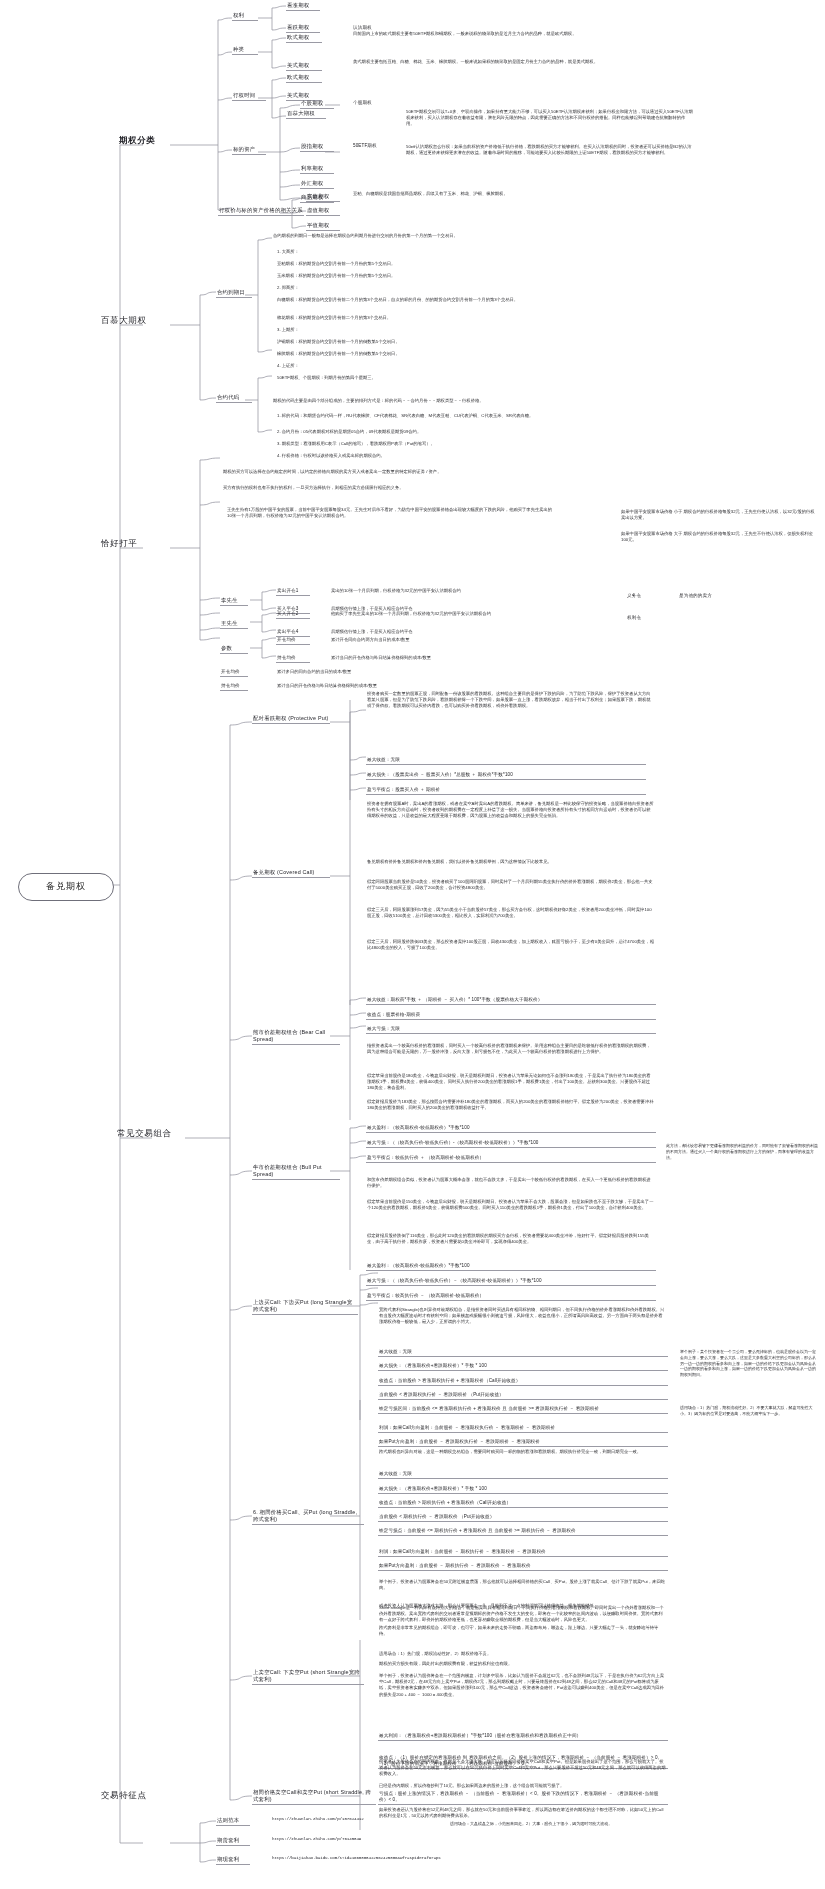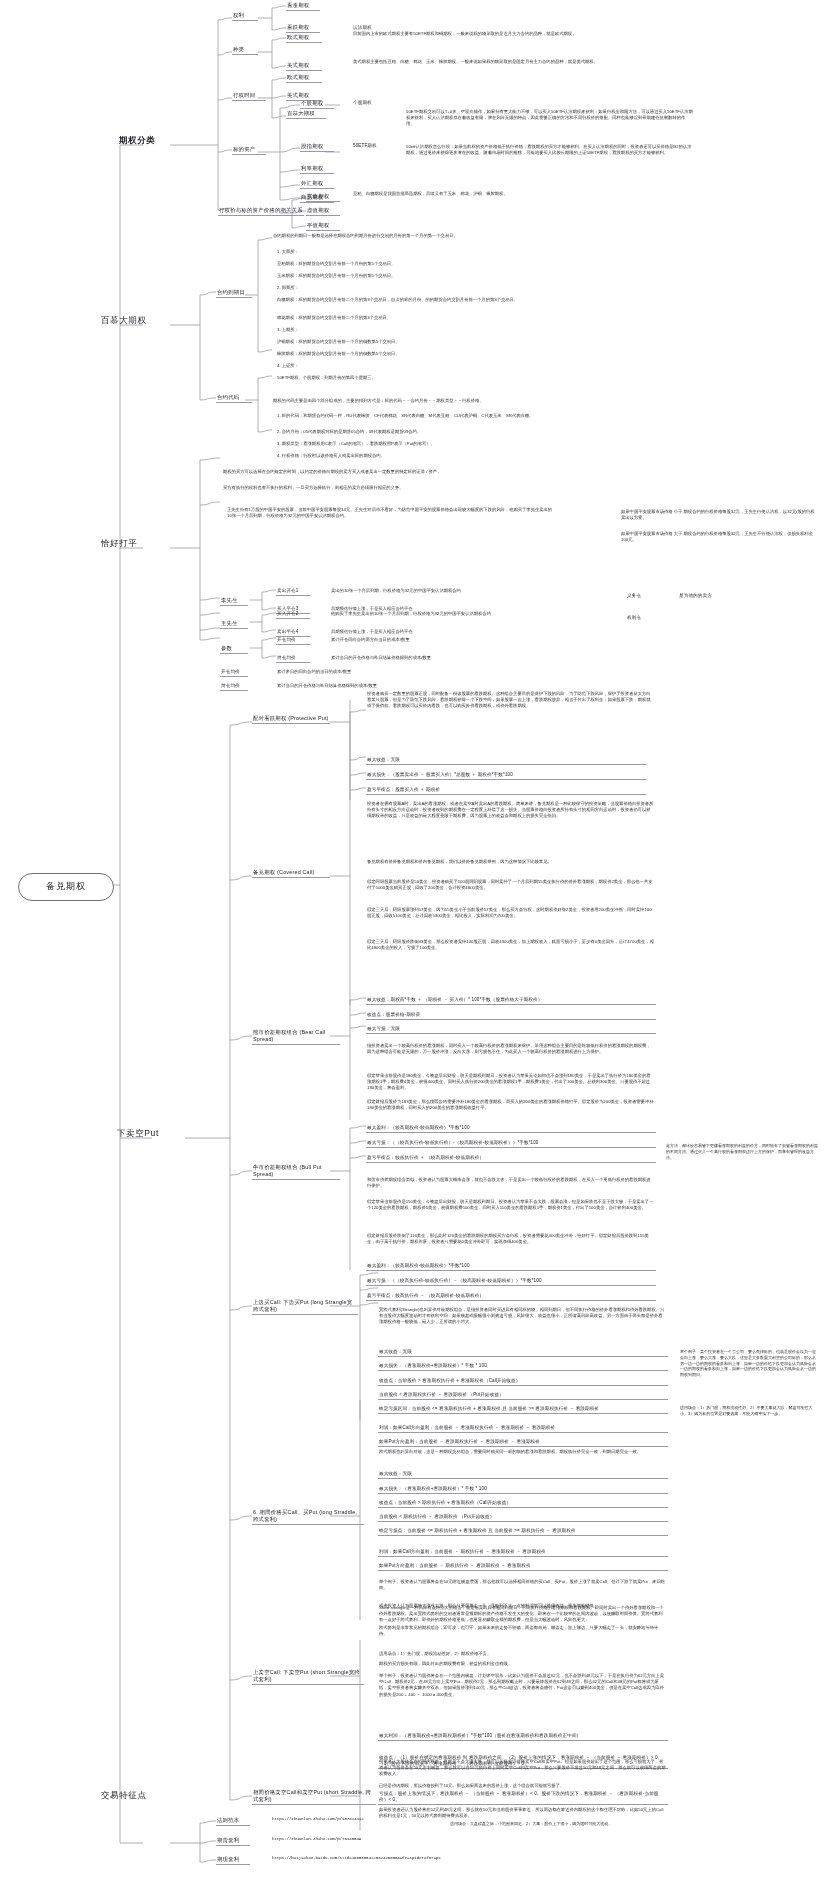--- a/index.html
+++ b/index.html
@@ -303,21 +303,21 @@
   <div class="node lvl3" style="left:626px; top:614px; width:40px;">权利仓</div>
 
   <div class="node para" style="left:620px; top:508px; width:200px;">如果中国平安股票市场价格 小于 期权合约的行权价格每股32元，王先生行使认沽权，以32元/股的行权卖出以方案。</div>
   <div class="node para" style="left:620px; top:530px; width:200px;">如果中国平安股票市场价格 大于 期权合约的行权价格每股32元，王先生不行使认沽权，仅损失权利金100元。</div>
 
   <div class="node lvl3 ul" style="left:220px; top:668px; width:28px;">开仓均价</div>
   <div class="node para" style="left:276px; top:668px; width:300px;">累计多日的同向合约的当日的成本/数量</div>
   <div class="node lvl3 ul" style="left:220px; top:682px; width:28px;">持仓均价</div>
   <div class="node para" style="left:276px; top:682px; width:300px;">累计当日的开仓价格与昨日结算价格得到的成本/数量</div>
 
-  <div class="node lvl1" style="left:116px; top:1126px; width:64px;">下卖空Put</div>
+  <div class="node lvl1" style="left:116px; top:1126px; width:64px;">常见交易组合</div>
 
   <div class="node lvl2 ul" style="left:252px; top:714px; width:78px;">配对看跌期权 (Protective Put)</div>
   <div class="node para" style="left:366px; top:690px; width:290px;">投资者购买一定数量的股票正股，同时配备一份该股票的看跌期权。这种组合主要目的是保护下跌的风险，为了防范下跌风险，保护了投资者从大方向看某只股票，但是为了防范下跌风险，看跌期权获得一个下跌空间，如果股票一直上涨，看跌期权放弃，相当于付出了权利金；如果股票下跌，期权就成了保值款。看跌期权可以买价内看跌，也可以购买外价看跌期权，或价外看跌期权。</div>
   <div class="node lvl3 ul" style="left:366px; top:756px; width:280px;">最大收益：无限</div>
   <div class="node lvl3 ul" style="left:366px; top:771px; width:280px;">最大损失：（股票卖出价 － 股票买入价）*总股数 ＋ 期权价*手数*100</div>
   <div class="node lvl3 ul" style="left:366px; top:786px; width:280px;">盈亏平衡点：股票买入价 ＋ 期权价</div>
 
   <div class="node lvl2 ul" style="left:252px; top:868px; width:78px;">备兑期权 (Covered Call)</div>
   <div class="node para" style="left:366px; top:800px; width:290px;">投资者在拥有股票A时，卖出A的看涨期权，或者在卖空A时卖出A的看跌期权。简单来讲，备兑期权是一种比较保守的投资策略，当股票价格向投资者所持有头寸的相反方向运动时，投资者收到的期权费在一定程度上补偿了这一损失。当股票价格向投资者所持有头寸的相同方向运动时，投资者仍可以获得期权带的收益，只是收益的最大程度受限于期权费，因为股票上的收益会和期权上的损失完全抵消。</div>
   <div class="node para" style="left:366px; top:858px; width:290px;">备兑期权有价外备兑期权和价内备兑期权，我们以价外备兑期权举例，因为这种情况下比较常见。</div>

